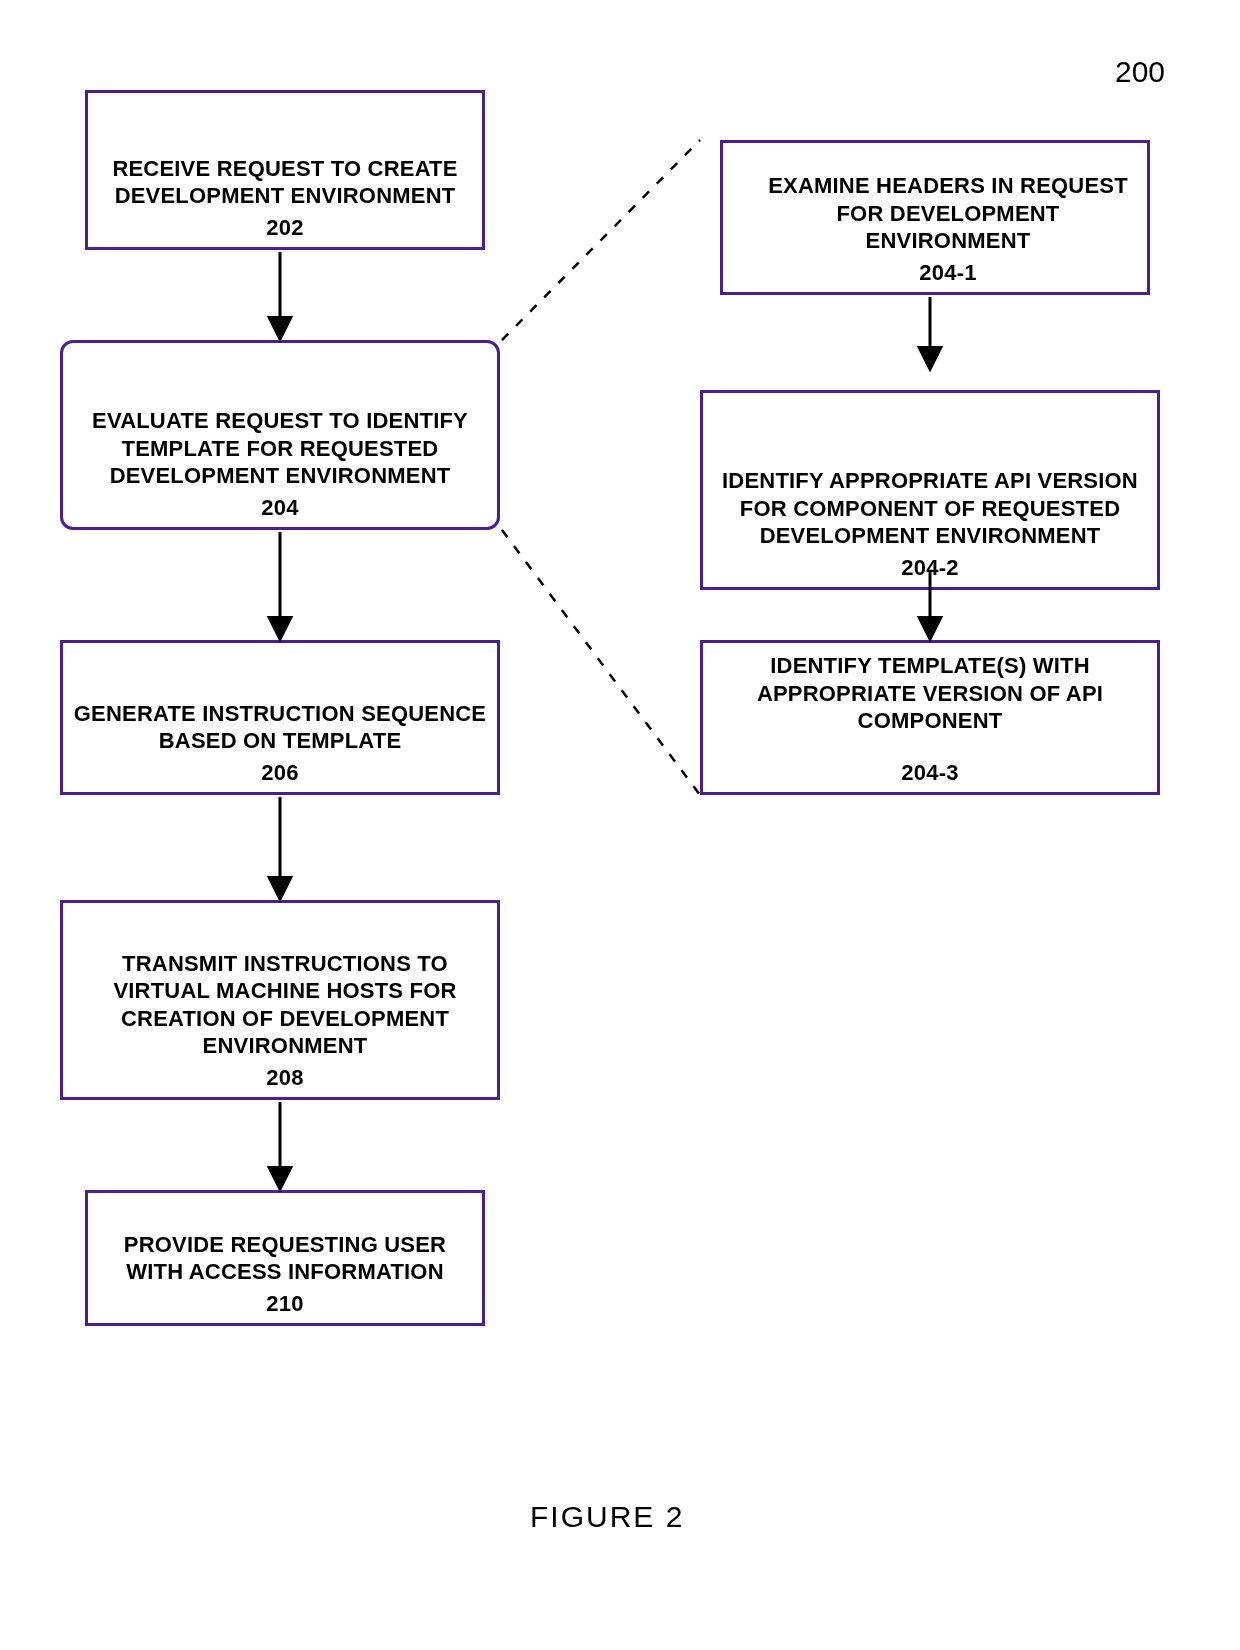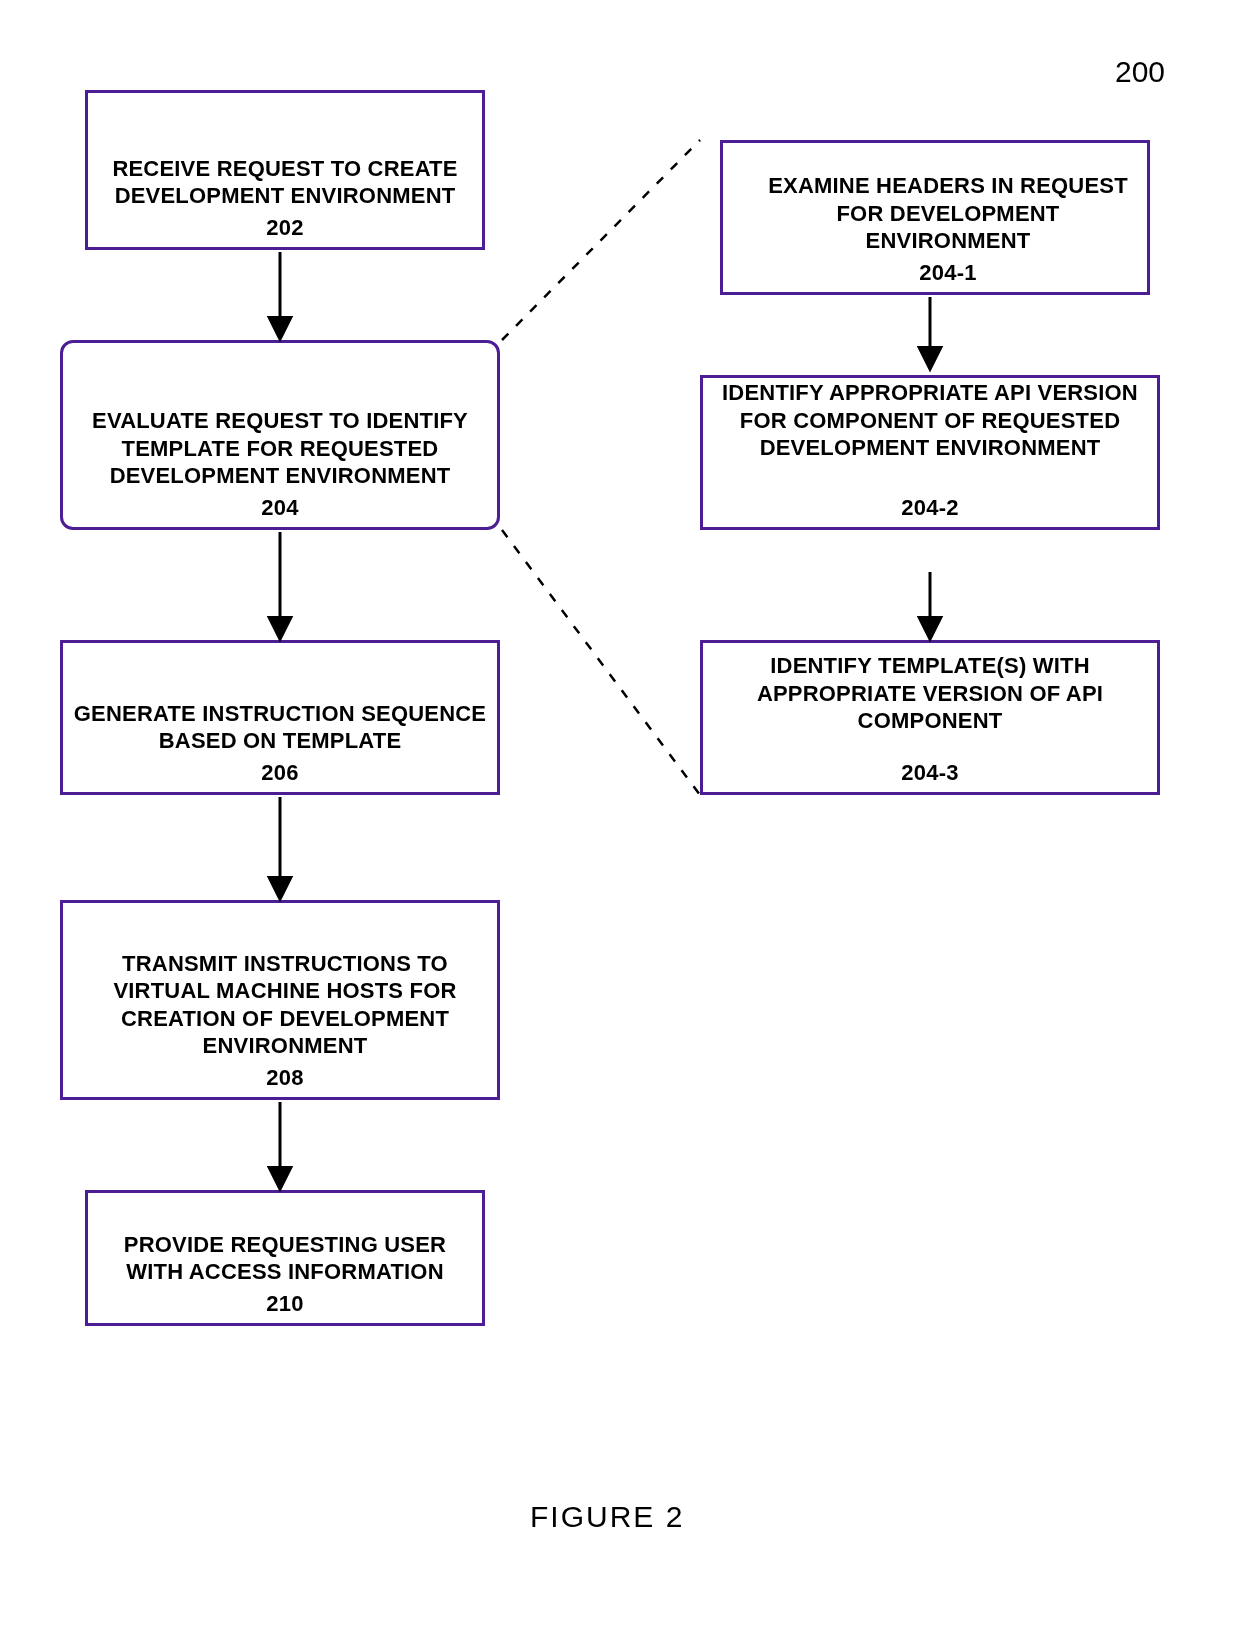--- a/index.html
+++ b/index.html
@@ -82,21 +82,21 @@
   <div class="box" style="left:85px; top:1190px; width:400px; height:136px;">
     <div>PROVIDE REQUESTING USER WITH ACCESS INFORMATION</div>
     <div class="ref">210</div>
   </div>
 
   <div class="box" style="left:720px; top:140px; width:430px; height:155px;padding-left:36px;">
     <div>EXAMINE HEADERS IN REQUEST FOR DEVELOPMENT ENVIRONMENT</div>
     <div class="ref">204-1</div>
   </div>
 
-  <div class="box" style="left:700px; top:375px; width:460px; height:155px;gap:28px;">
+  <div class="box" style="left:700px; top:390px; width:460px; height:200px;">
     <div>IDENTIFY APPROPRIATE API VERSION FOR COMPONENT OF REQUESTED DEVELOPMENT ENVIRONMENT</div>
     <div class="ref">204-2</div>
   </div>
 
   <div class="box" style="left:700px; top:640px; width:460px; height:155px;gap:20px;">
     <div>IDENTIFY TEMPLATE(S) WITH APPROPRIATE VERSION OF API COMPONENT</div>
     <div class="ref">204-3</div>
   </div>
 
   <div class="figlabel" style="left:530px; top:1500px;">FIGURE 2</div>

